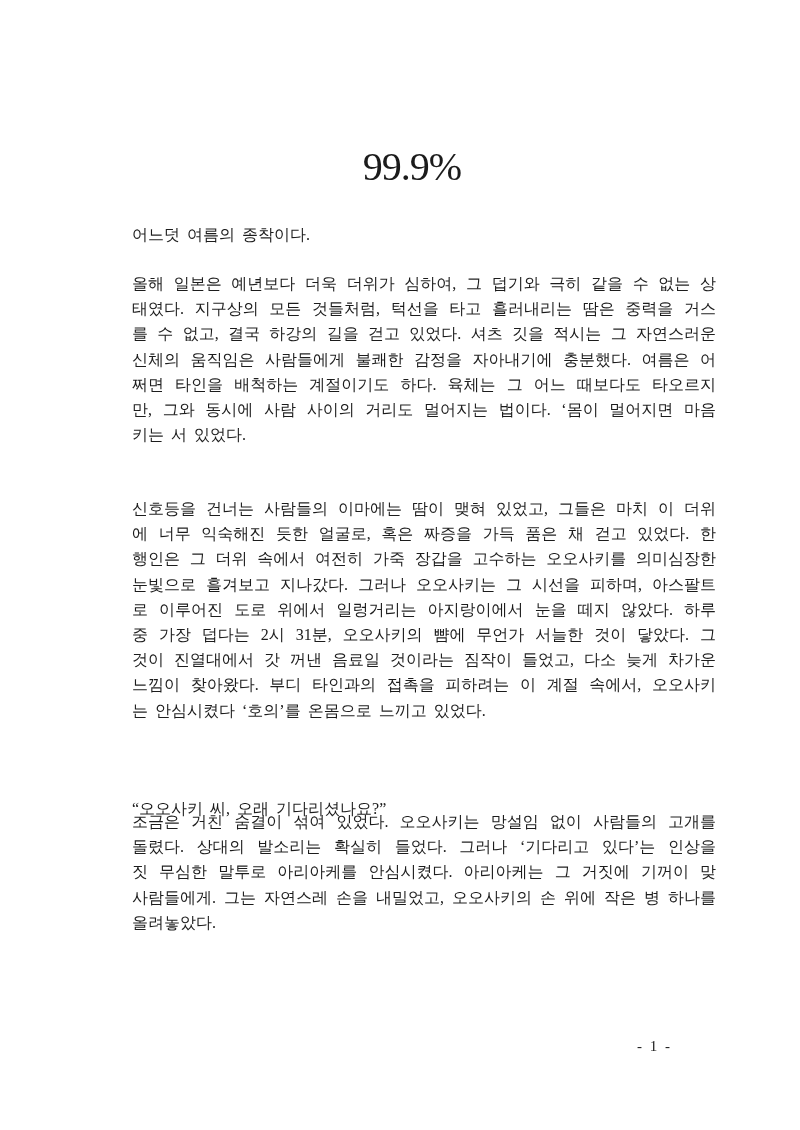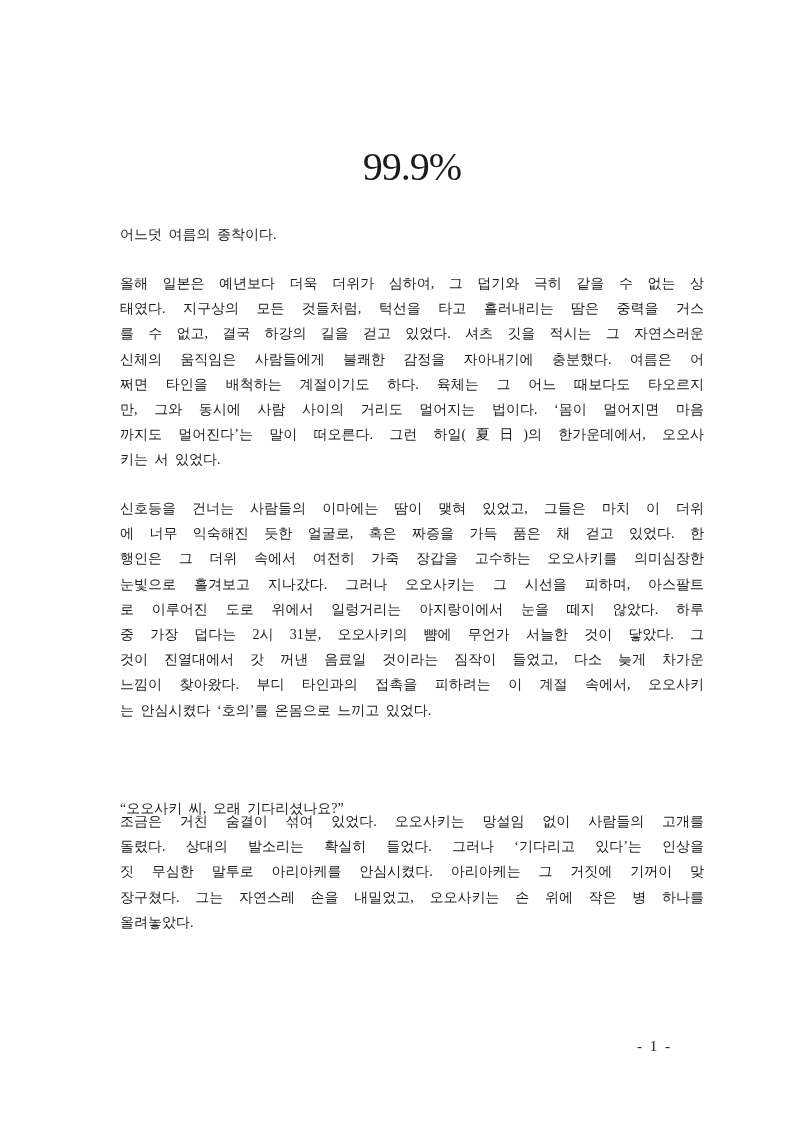--- a/index.html
+++ b/index.html
@@ -31,23 +31,23 @@
     color: #1b1b1b;
   }
   .body-text {
     position: absolute;
     left: 120px;
     top: 0;
     width: 584px;
   }
   .para {
     position: absolute;
-    left: 0;
+    left: 12px;
     width: 584px;
-    font-size: 14px;
+    font-size: 16px;
     line-height: 25.2px;
     word-spacing: 3px;
   }
   .para:nth-child(1) { top: 222px; }
   .para:nth-child(2) { top: 271px; }
   .para:nth-child(3) { top: 496px; }
   .para:nth-child(4) { top: 752px; margin-top: 44px; }
   .para:nth-child(5) { top: 809px; }
   .line {
     text-align: justify;
@@ -76,40 +76,39 @@
       <div class="para">
         <div class="line last">어느덧 여름의 종착이다.</div>
       </div>
       <div class="para">
         <div class="line">올해 일본은 예년보다 더욱 더위가 심하여, 그 덥기와 극히 같을 수 없는 상</div>
         <div class="line">태였다. 지구상의 모든 것들처럼, 턱선을 타고 흘러내리는 땀은 중력을 거스</div>
         <div class="line">를 수 없고, 결국 하강의 길을 걷고 있었다. 셔츠 깃을 적시는 그 자연스러운</div>
         <div class="line">신체의 움직임은 사람들에게 불쾌한 감정을 자아내기에 충분했다. 여름은 어</div>
         <div class="line">쩌면 타인을 배척하는 계절이기도 하다. 육체는 그 어느 때보다도 타오르지</div>
         <div class="line">만, 그와 동시에 사람 사이의 거리도 멀어지는 법이다. ‘몸이 멀어지면 마음</div>
-        <div class="line">까지도 멀어진다’는 말이 떠오른다. 그런 하일(夏日)의 한가운데에서, 오오사</div>
         <div class="line last">키는 서 있었다.</div>
       </div>
       <div class="para">
         <div class="line">신호등을 건너는 사람들의 이마에는 땀이 맺혀 있었고, 그들은 마치 이 더위</div>
         <div class="line">에 너무 익숙해진 듯한 얼굴로, 혹은 짜증을 가득 품은 채 걷고 있었다. 한</div>
         <div class="line">행인은 그 더위 속에서 여전히 가죽 장갑을 고수하는 오오사키를 의미심장한</div>
         <div class="line">눈빛으로 흘겨보고 지나갔다. 그러나 오오사키는 그 시선을 피하며, 아스팔트</div>
         <div class="line">로 이루어진 도로 위에서 일렁거리는 아지랑이에서 눈을 떼지 않았다. 하루</div>
         <div class="line">중 가장 덥다는 2시 31분, 오오사키의 뺨에 무언가 서늘한 것이 닿았다. 그</div>
         <div class="line">것이 진열대에서 갓 꺼낸 음료일 것이라는 짐작이 들었고, 다소 늦게 차가운</div>
         <div class="line">느낌이 찾아왔다. 부디 타인과의 접촉을 피하려는 이 계절 속에서, 오오사키</div>
         <div class="line last">는 안심시켰다 ‘호의’를 온몸으로 느끼고 있었다.</div>
       </div>
       <div class="para">
         <div class="line last">“오오사키 씨, 오래 기다리셨나요?”</div>
       </div>
       <div class="para">
         <div class="line">조금은 거친 숨결이 섞여 있었다. 오오사키는 망설임 없이 사람들의 고개를</div>
         <div class="line">돌렸다. 상대의 발소리는 확실히 들었다. 그러나 ‘기다리고 있다’는 인상을</div>
         <div class="line">짓 무심한 말투로 아리아케를 안심시켰다. 아리아케는 그 거짓에 기꺼이 맞</div>
-        <div class="line">장구쳤다. 그는 자연스레 손을 내밀었고, 오오사키는 손 위에 작은 병 하나를</div>
+        <div class="line">사람들에게. 그는 자연스레 손을 내밀었고, 오오사키의 손 위에 작은 병 하나를</div>
         <div class="line last">올려놓았다.</div>
       </div>
     </div>
 
   <div class="page-number">- 1 -</div>
 </div>
 
 </body></html>

